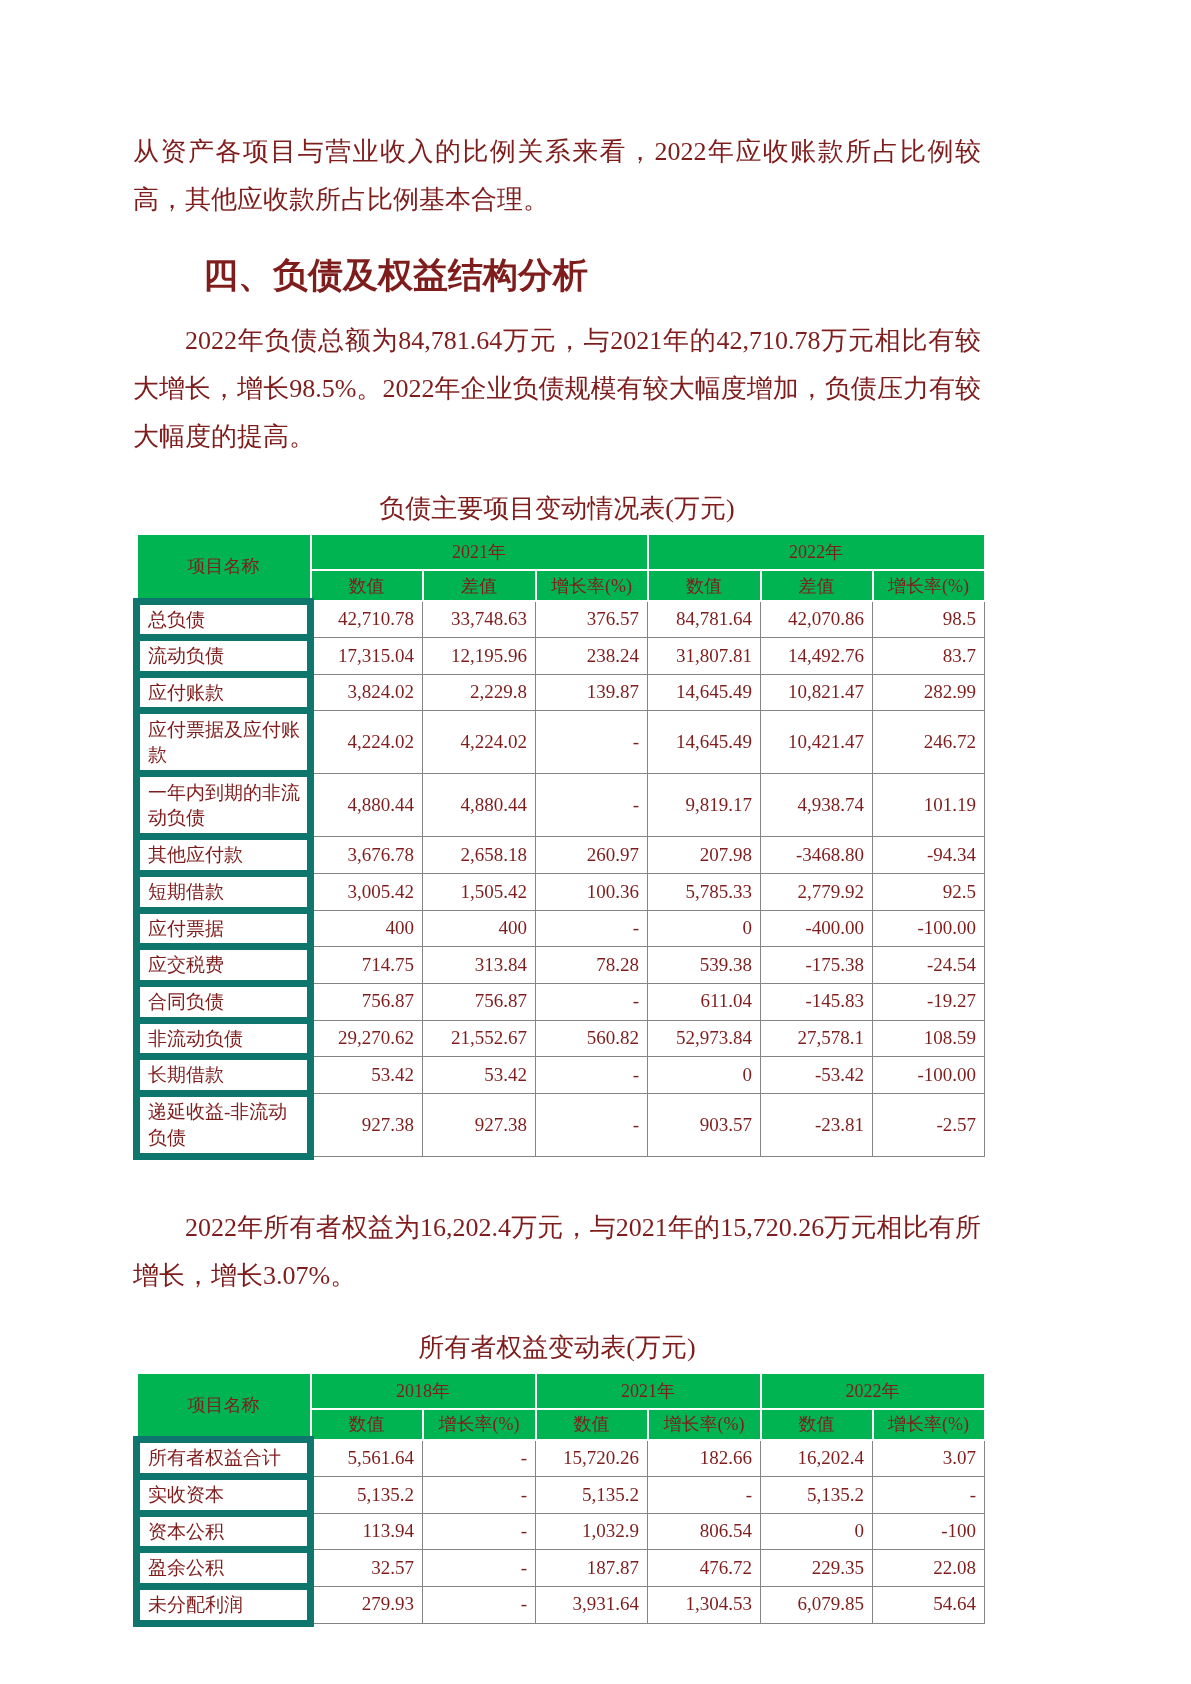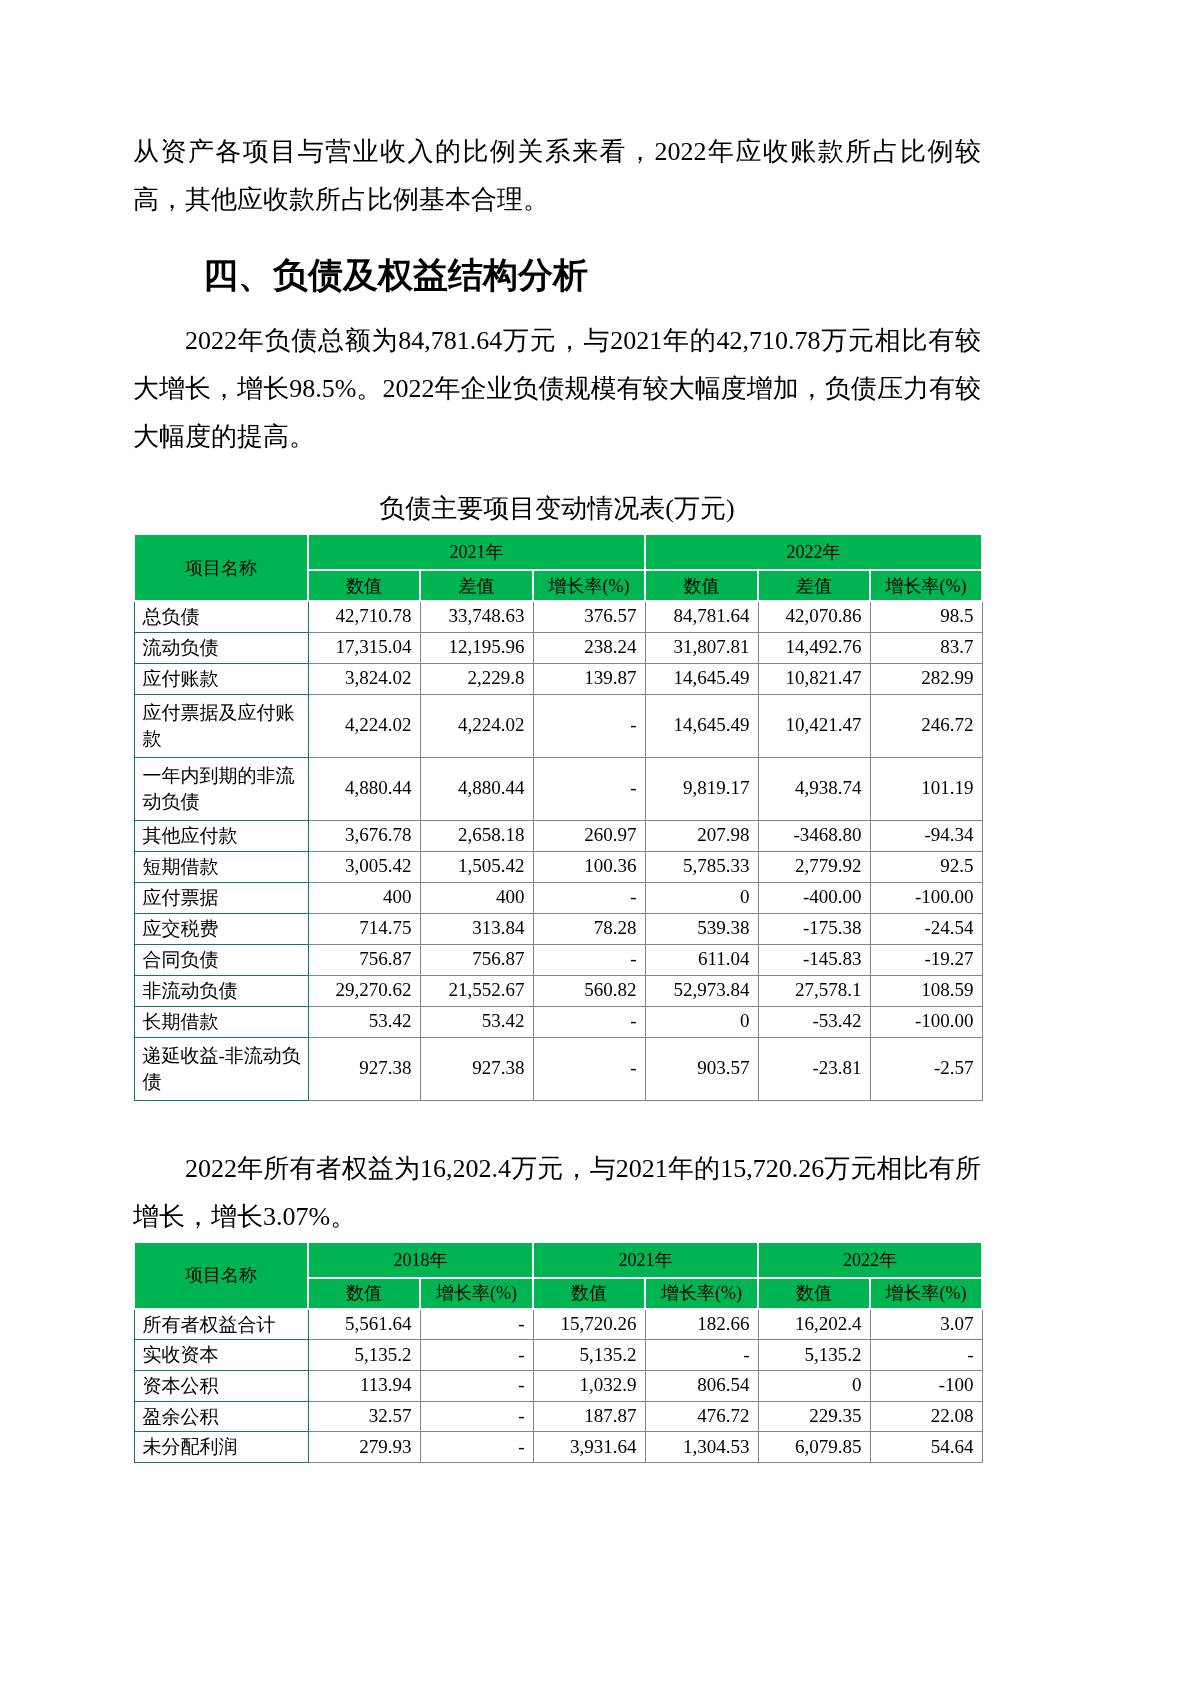--- a/index.html
+++ b/index.html
@@ -3,21 +3,21 @@
 <meta charset="utf-8">
 <style>
   * { margin:0; padding:0; box-sizing:border-box; }
   html, body { background:#e8e8e8; }
   .page {
     position:relative;
     width:1191px; height:1684px;
     margin:0 auto;
     background:#ffffff;
     font-family:"Liberation Serif","DejaVu Serif",serif;
-    color:#000000;
+    color:#7f1d1d;
     overflow:hidden;
   }
   .content { position:absolute; left:133px; top:128px; width:848px; }
   .body-text { font-size:26px; line-height:48px; text-align:justify; }
   .indent { text-indent:2em; }
   .heading {
     font-family:"Liberation Sans","DejaVu Sans",sans-serif;
     font-size:35px; font-weight:bold;
     margin:28px 0 18px 0;
     text-indent:2em;
@@ -36,21 +36,21 @@
     height:36px; font-size:18px; font-weight:normal;
   }
   .head-cell.sub { height:31px; }
   .num-cell {
     border:1px solid #848484;
     text-align:right; vertical-align:middle;
     padding:2px 8px 2px 2px;
     height:31px; line-height:1.3;
   }
   .name-cell {
-    border:1px solid #0f766e;
+    border:7px solid #0f766e;
     text-align:left; vertical-align:middle;
     padding:2px 4px 2px 8px;
     line-height:1.35;
   }
   tr.tall .num-cell, tr.tall .name-cell { height:63px; }
   .equity-table .num-cell { height:22px; }
   .footer {
     position:absolute; left:133px; width:848px; bottom:152px;
     display:flex; justify-content:space-between;
     font-size:19px;
@@ -211,20 +211,21 @@
             <td class="num-cell">-</td>
             <td class="num-cell">903.57</td>
             <td class="num-cell">-23.81</td>
             <td class="num-cell">-2.57</td>
           </tr>
         </tbody>
     </table>
 
     <p class="body-text indent" style="margin-top:44px">2022年所有者权益为16,202.4万元，与2021年的15,720.26万元相比有所增长，增长3.07%。</p>
 
+    <div class="table-title">所有者权益变动表(万元)</div>
 
     <table class="data-table equity-table">
       <colgroup>
         <col style="width:174px">
           <col style="width:112px">
           <col style="width:113px">
           <col style="width:112px">
           <col style="width:113px">
           <col style="width:112px">
           <col style="width:112px">

